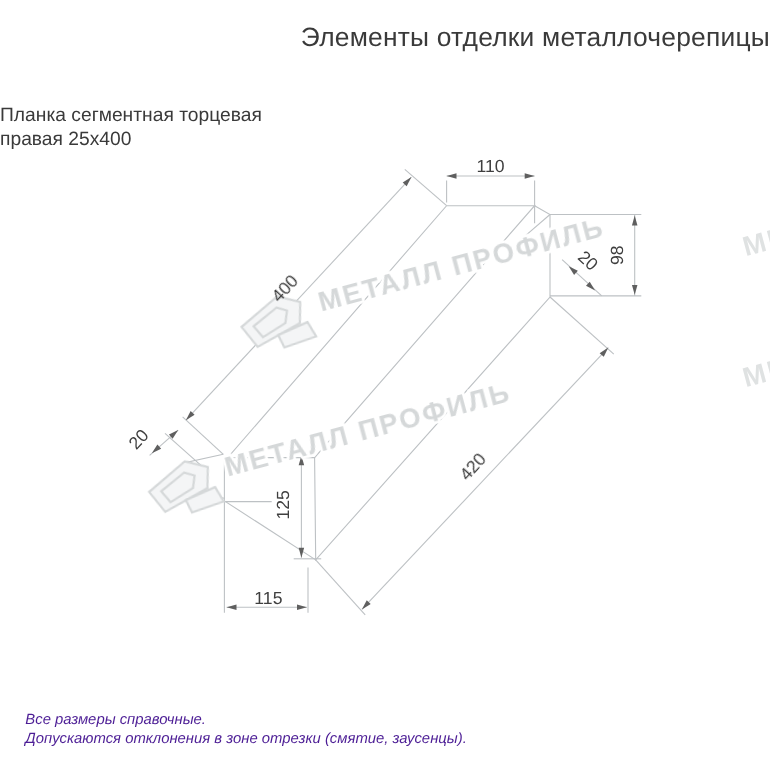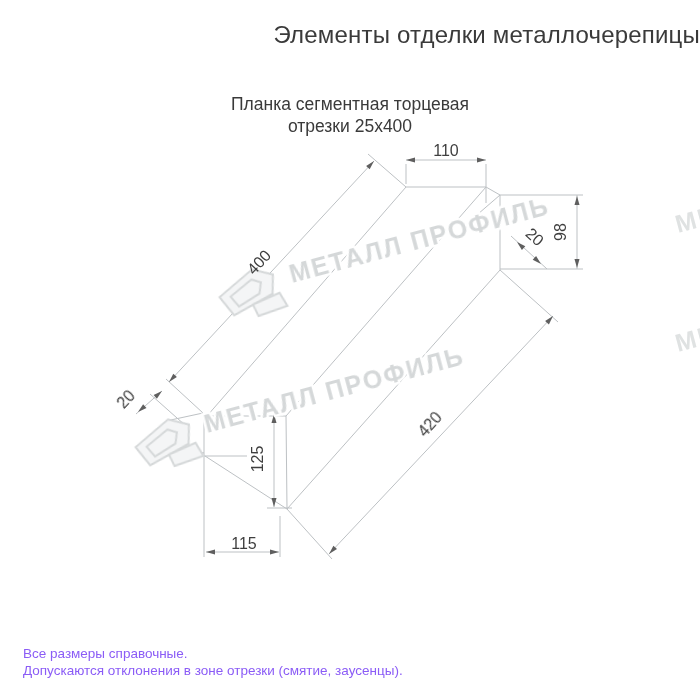--- a/index.html
+++ b/index.html
@@ -1,39 +1,39 @@
 <!DOCTYPE html>
 <html><head>
 <meta charset="utf-8">
 <style>
   html,body{margin:0;padding:0;background:#ffffff;}
   #page{position:relative;width:700px;height:700px;background:#ffffff;overflow:hidden;
         font-family:"Liberation Sans", sans-serif;}
   #page-title{position:absolute;top:21px;left:0;width:700px;text-align:right;
         font-size:24px;line-height:28px;color:#3a3a3a;letter-spacing:0.2px;}
-  #product-name{position:absolute;top:93px;left:0;width:700px;text-align:center;
+  #product-name{position:absolute;top:93px;left:0;width:700px;
         font-size:17.5px;line-height:22px;color:#3a3a3a;}
   #drawing-svg{position:absolute;top:0;left:0;}
-  #footnotes{position:absolute;left:23px;top:645px;font-size:13.5px;line-height:17px;color:#8b5cf6;}
+  #footnotes{position:absolute;left:23px;top:645px;font-size:13.5px;line-height:17px;color:#4c1d95;font-style:italic;}
   svg text{font-family:"Liberation Sans", sans-serif;}
   .dim-label{font-size:16px;}
   .wm-text{font-size:25px;font-weight:bold;letter-spacing:2px;
            paint-order:stroke;stroke:#ffffff;stroke-width:5px;}
   .wm{filter:blur(0.7px);}
 </style>
 </head>
 <body>
 
 <div id="page">
 
   <div id="page-title">Элементы отделки металлочерепицы</div>
 
   <div id="product-name">
     <div>Планка сегментная торцевая</div>
-    <div>отрезки 25х400</div>
+    <div>правая 25х400</div>
   </div>
 
   <svg id="drawing-svg" width="700" height="700" viewBox="0 0 700 700">
 
     <g fill="none" stroke-width="1" stroke="#bdc1c4">
 
       <path d="M207,416 H286 L486,187 H406 Z"></path>
       <path d="M286,416 L287,509 L500,270 V195 L486,187"></path>
       <path d="M500,195 L478,214"></path>
       <path d="M203,413 L166,421 L172,448 L204,453"></path>

